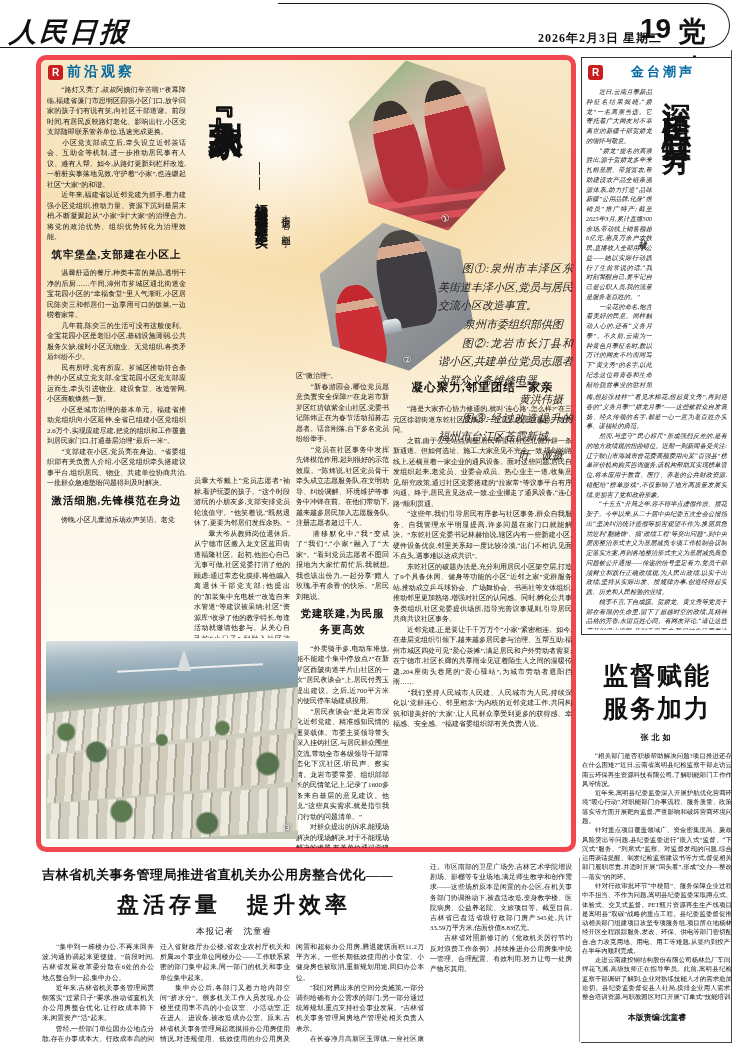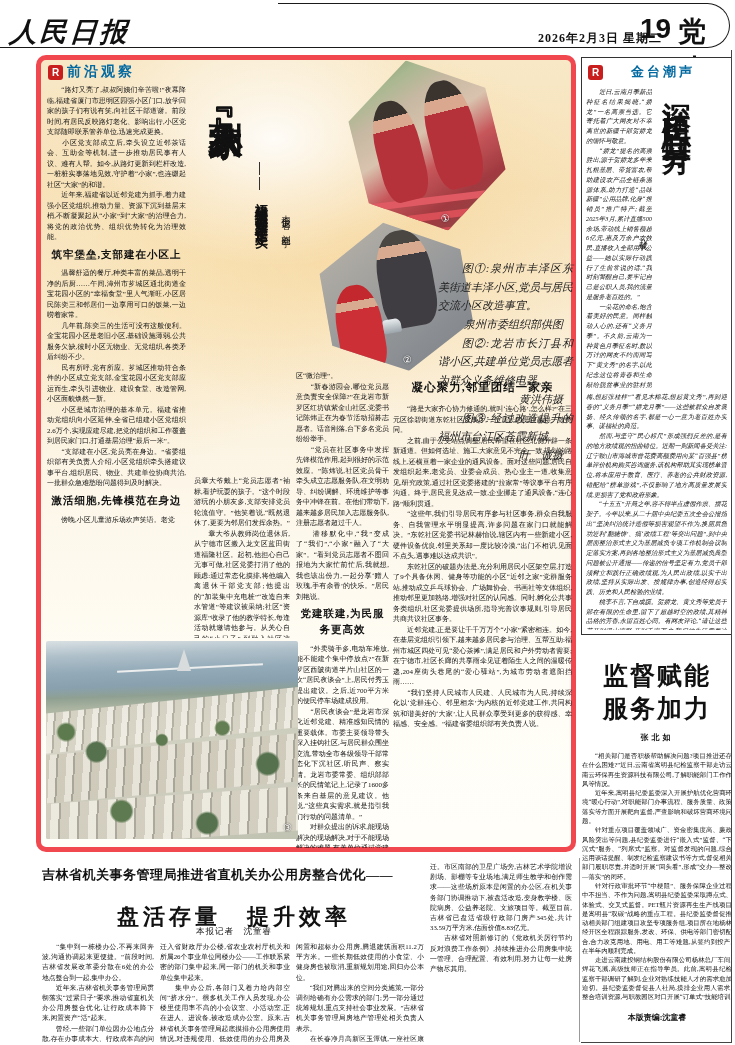--- a/index.html
+++ b/index.html
@@ -107,21 +107,21 @@
   .watchdog { position:absolute; left:582px; top:650px; width:150px; }
   .wd-kicker { font-size:12.5px; font-weight:bold; line-height:1.5; text-indent:2em; }
   .wd-title { font-size:25px; font-weight:bold; text-align:center; letter-spacing:2px; margin-top:9px; }
   .wd-author { text-align:center; font-size:8px; letter-spacing:3px; margin-top:7px; font-weight:bold; }
   .wd-body { margin-top:8px; font-size:6.4px; line-height:1.45; height:252px; overflow:hidden; }
   .page-credits { margin-top:8px; text-align:center; font-size:8px; font-weight:bold; line-height:1.8; }
 
   
   .jilin { position:absolute; left:38px; top:858px; width:540px; height:186px; }
   .jl-kicker { position:absolute; left:4px; top:8px; font-size:13px; font-weight:bold; letter-spacing:.5px; }
-  .jl-title { position:absolute; left:0; top:32px; width:392px; text-align:center; font-size:22px; font-weight:bold; letter-spacing:4px;margin-top:12px; }
+  .jl-title { position:absolute; left:0; top:32px; width:392px; text-align:center; font-size:22px; font-weight:bold; letter-spacing:4px; }
   .jl-byline { position:absolute; left:0; top:68px; width:392px; text-align:center; font-size:8.5px; letter-spacing:1px; }
   .jl-col { position:absolute; overflow:hidden; font-size:6.8px; line-height:1.5; }
   .jl-c1 { left:4px;   top:84px; width:112px; height:100px; }
   .jl-c2 { left:122px; top:84px; width:130px; height:100px; }
   .jl-c3 { left:258px; top:84px; width:128px; height:100px; }
   .jl-c4 { left:392px; top:4px;  width:142px; height:180px; }
 
   
   .rule-right  { position:absolute; left:731px; top:50px; height:992px; border-left:1px solid #444; }
   .rule-mid    { position:absolute; left:579px; top:858px; height:184px; border-left:1px solid #999; }

